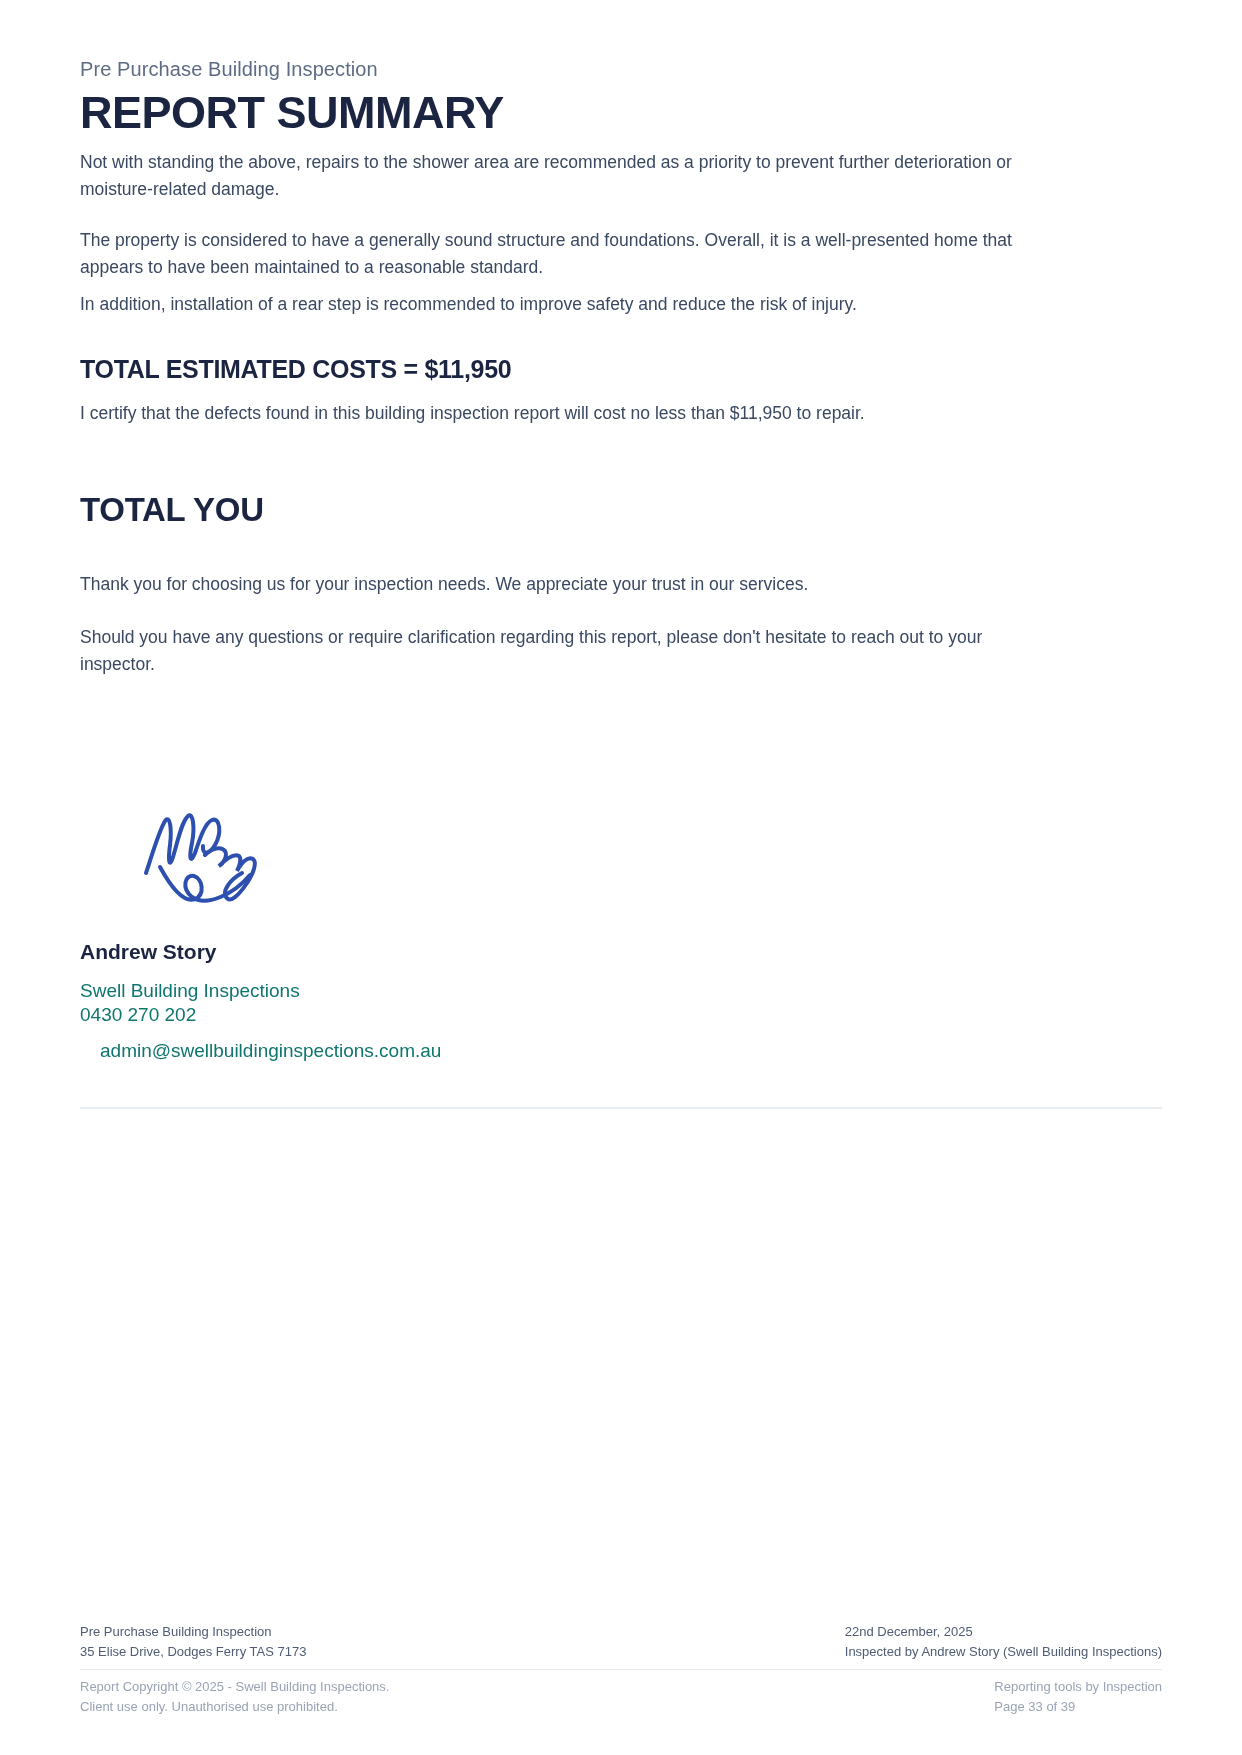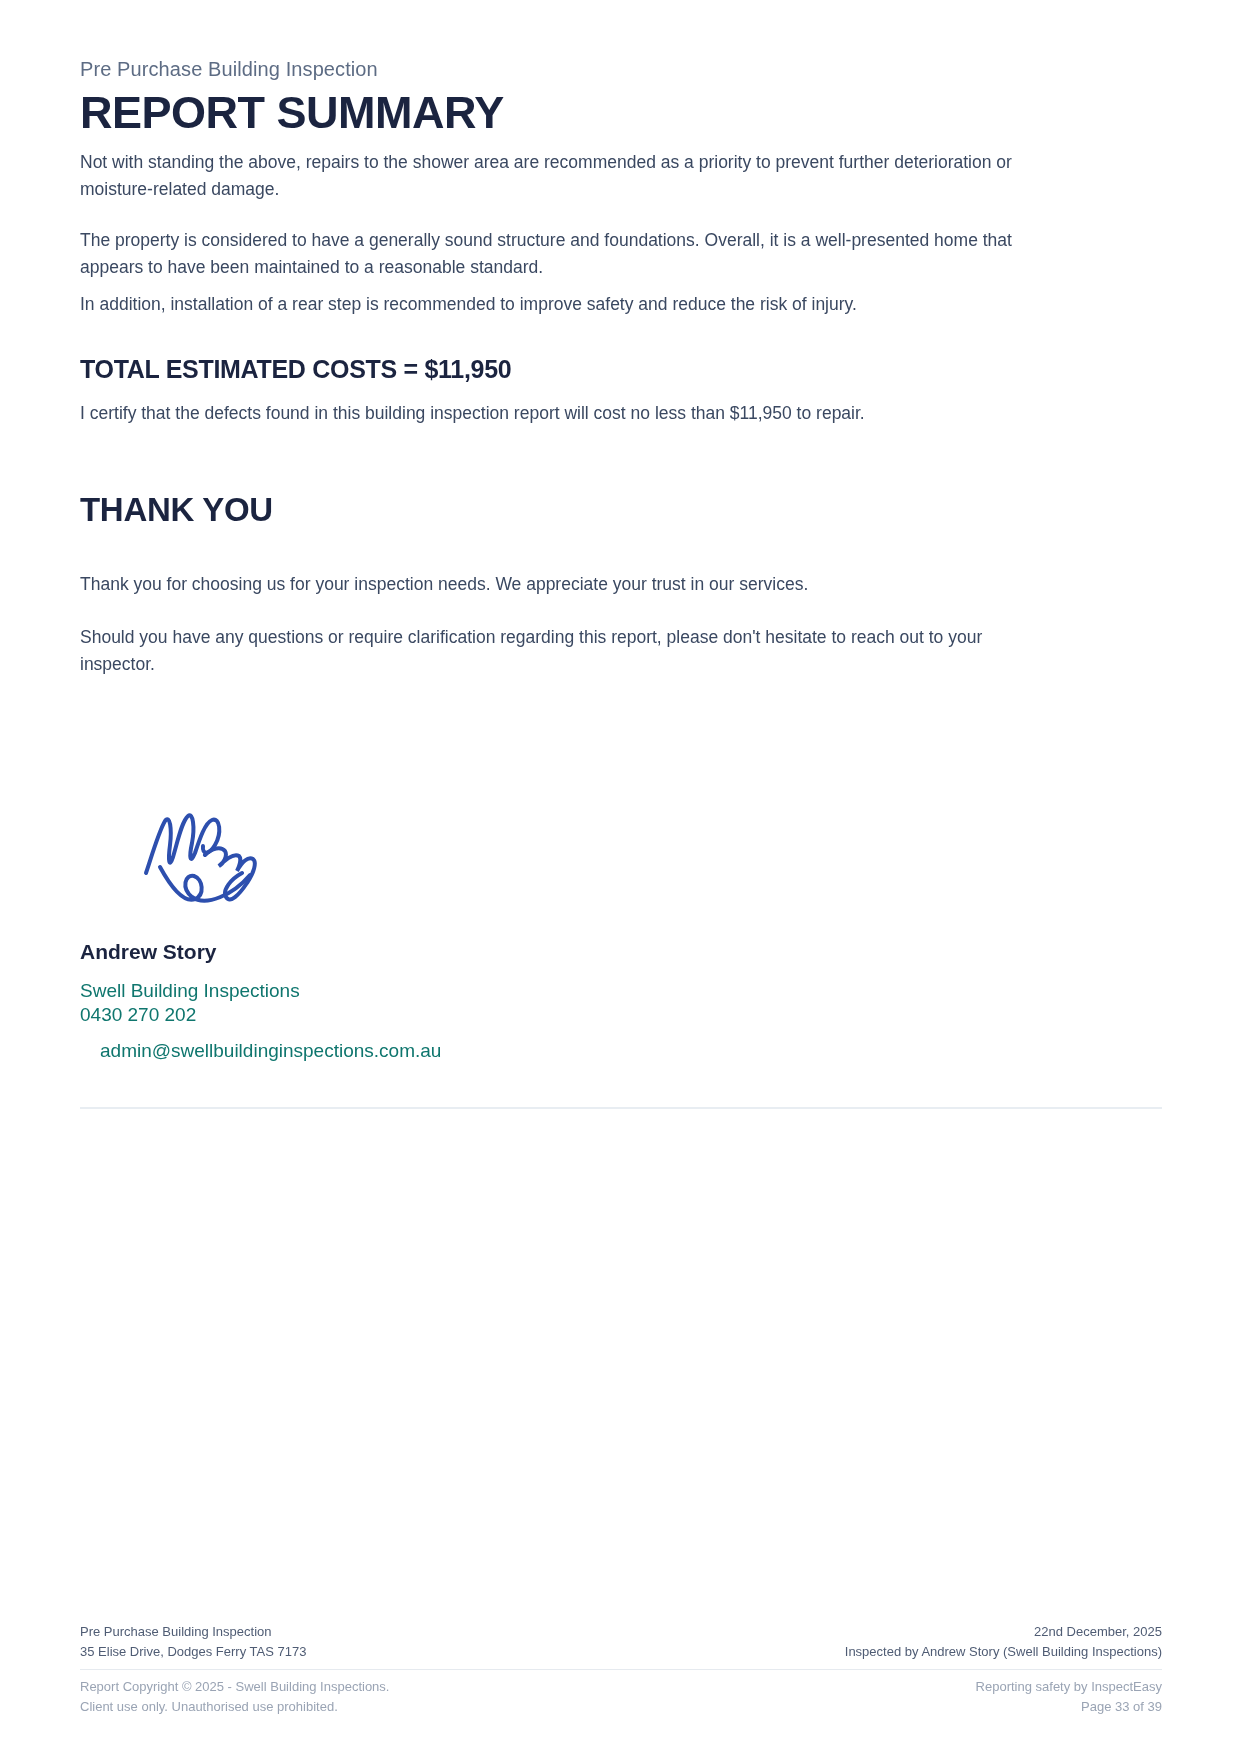--- a/index.html
+++ b/index.html
@@ -91,21 +91,21 @@
     right: 80px;
     top: 1622px;
     font-size: 13px;
   }
   .footer-row {
     display: flex;
     justify-content: space-between;
     align-items: flex-start;
   }
   .footer-col-left { text-align: left; }
-  .footer-col-right { text-align: right; }
+  .footer-col-right { }
   .footer-main { color: #4f5c74; line-height: 1.55; }
   .footer-divider {
     height: 1px;
     background: #e6eaef;
     border: none;
     margin: 7px 0 7px 0;
   }
   .footer-muted { color: #9aa4b4; line-height: 1.55; }
 </style>
 </head>
@@ -117,21 +117,21 @@
     <div class="eyebrow">Pre Purchase Building Inspection</div>
     <h1 class="report-title">REPORT SUMMARY</h1>
 
     <p class="body-text p2">Not with standing the above, repairs to the shower area are recommended as a priority to prevent further deterioration or moisture-related damage.</p>
     <p class="body-text p1">The property is considered to have a generally sound structure and foundations. Overall, it is a well-presented home that appears to have been maintained to a reasonable standard.</p>
     <p class="body-text p3">In addition, installation of a rear step is recommended to improve safety and reduce the risk of injury.</p>
 
     <h2 class="costs-heading">TOTAL ESTIMATED COSTS = $11,950</h2>
     <p class="body-text certify">I certify that the defects found in this building inspection report will cost no less than $11,950 to repair.</p>
 
-    <h2 class="thankyou-heading">THANK YOU</h2>
+    <h2 class="thankyou-heading">TOTAL YOU</h2>
     <p class="body-text thanks-1">Thank you for choosing us for your inspection needs. We appreciate your trust in our services.</p>
     <p class="body-text thanks-2">Should you have any questions or require clarification regarding this report, please don't hesitate to reach out to your inspector.</p>
 
     <svg class="signature" viewBox="0 0 132 112" fill="none" xmlns="http://www.w3.org/2000/svg">
       <g stroke="#2d4fae" stroke-width="4" stroke-linecap="round" fill="none">
         <path d="M14 70 C 20 52, 27 28, 33 18 C 38 11, 40 26, 38 42 C 36 57, 37 66, 41 54 C 46 37, 50 18, 56 13 C 61 9, 63 24, 60 40 C 57 54, 58 62, 63 50 C 68 35, 73 20, 80 17 C 88 14, 90 30, 83 42 C 77 52, 70 52, 71 43"></path>
         <path d="M73 52 C 80 45, 89 43, 93 48 C 96 53, 91 61, 87 63 C 94 56, 102 50, 107 53 C 110 56, 107 64, 105 68 C 110 59, 116 53, 121 56 C 125 59, 122 70, 115 80 C 107 92, 98 101, 94 94 C 90 87, 99 76, 110 70"></path>
         <path d="M28 64 C 40 86, 52 100, 63 96 C 73 92, 71 76, 62 73 C 53 71, 49 85, 60 94 C 74 104, 101 92, 118 72"></path>
       </g>
     </svg>
@@ -155,18 +155,18 @@
         <div>Inspected by Andrew Story (Swell Building Inspections)</div>
       </div>
     </div>
     <hr class="footer-divider">
     <div class="footer-row footer-muted">
       <div class="footer-col-left">
         <div>Report Copyright © 2025 - Swell Building Inspections.</div>
         <div>Client use only. Unauthorised use prohibited.</div>
       </div>
       <div class="footer-col-right">
-        <div>Reporting safety by InspectEasy</div>
+        <div>Reporting tools by Inspection</div>
         <div>Page 33 of 39</div>
       </div>
     </div>
   </div>
 </div>
 
 </body></html>

